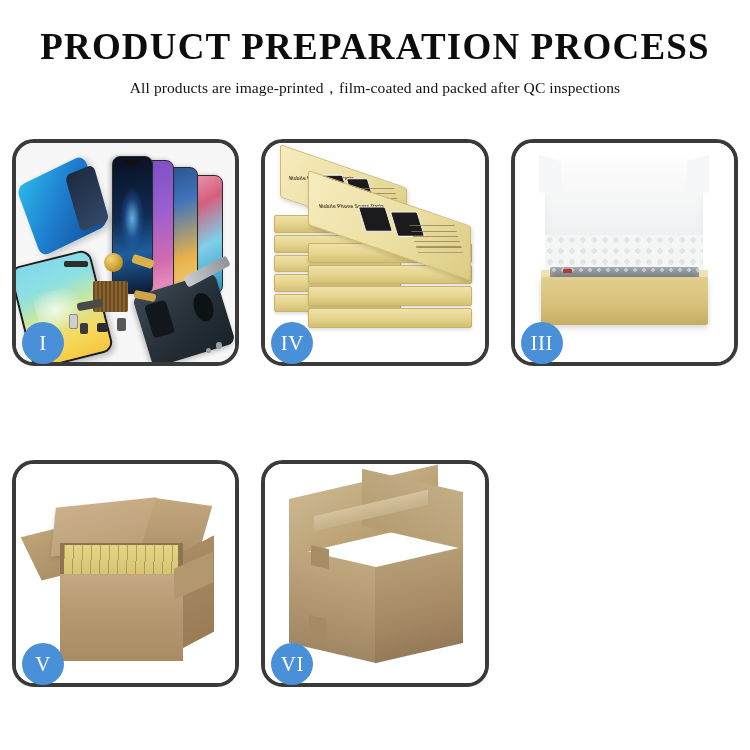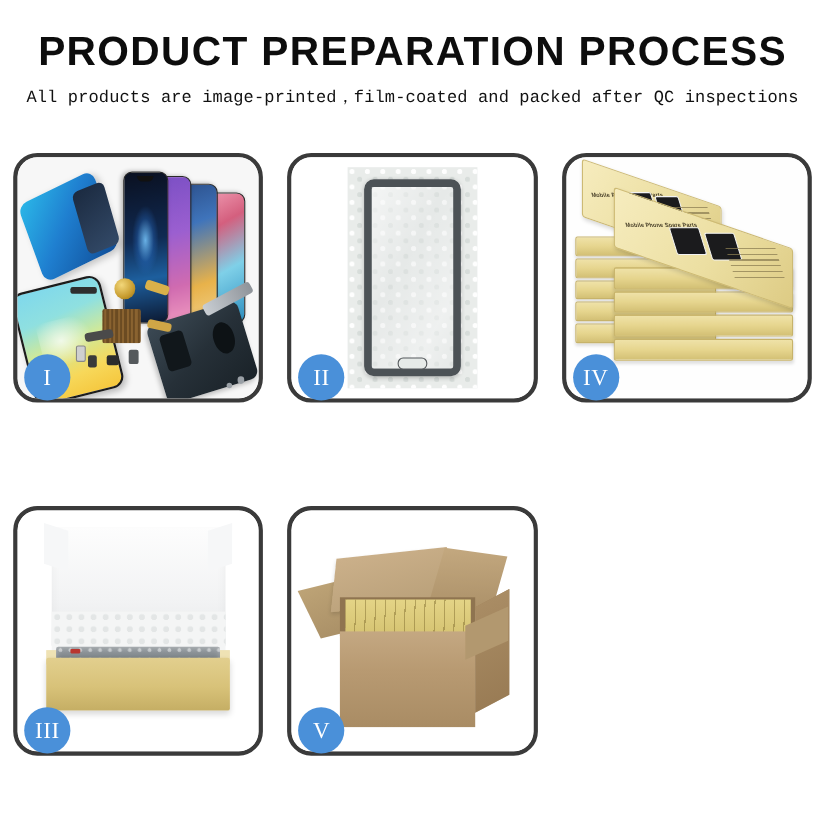--- a/index.html
+++ b/index.html
@@ -13,29 +13,29 @@
 
   
   .header{padding-top:28px;text-align:center;}
   .title{
     font-size:37px;
     font-weight:bold;
     letter-spacing:1.2px;
     color:#0d0d0d;
     line-height:1.05;
     white-space:nowrap;
-    font-family:Liberation Sans, sans-serif;
+    font-family:Liberation Serif, serif;
   }
   .subtitle{
     margin-top:11px;
     font-size:15.5px;
     color:#111111;
     letter-spacing:.1px;
     white-space:nowrap;
-    font-family:Liberation Mono, monospace;
+    font-family:Liberation Serif, serif;
   }
 
   
   .grid{
     position:absolute;
     left:12px;top:139px;
     width:726px;
     display:grid;
     grid-template-columns:repeat(3,1fr);
     grid-template-rows:227px 227px;
@@ -379,29 +379,20 @@
         <div class="part dot2"></div>
         <div class="part dot3"></div>
         <div class="part dot4"></div>
         <div class="tool"></div>
         <div class="screw"></div>
         <div class="screw2"></div>
       </div>
       <div class="badge">I</div>
     </div>
 
-    <div class="panel">
-      <div class="panel-inner p2">
-        <div class="bw-bg"></div>
-        <div class="glass">
-          <div class="glass-sheen"></div>
-        </div>
-      </div>
-      <div class="badge">II</div>
-    </div>
 
     <div class="panel">
       <div class="panel-inner p4">
         <div class="stackwrap">
 
           <div class="sbox" style="left:0%;top:30%;width:62%;height:8%;"></div>
           <div class="sbox" style="left:0%;top:40%;width:62%;height:8%;"></div>
           <div class="sbox" style="left:0%;top:50%;width:62%;height:8%;"></div>
           <div class="sbox" style="left:0%;top:60%;width:62%;height:8%;"></div>
           <div class="sbox" style="left:0%;top:70%;width:62%;height:8%;"></div>
@@ -448,15 +439,27 @@
         <div class="flapB"></div>
         <div class="c5-open"></div>
         <div class="c5-inner"></div>
         <div class="c5-body"></div>
         <div class="c5-right"></div>
         <div class="flapD"></div>
       </div>
       <div class="badge">V</div>
     </div>
 
+    <div class="panel">
+      <div class="panel-inner p6">
+        <div class="c6-top"></div>
+        <div class="c6-top2"></div>
+        <div class="c6-tape"></div>
+        <div class="c6-front"></div>
+        <div class="c6-side"></div>
+        <div class="c6-tab1"></div>
+        <div class="c6-tab2"></div>
+      </div>
+      <div class="badge">VI</div>
+    </div>
 
   </div>
 </div>
 
 </body></html>

